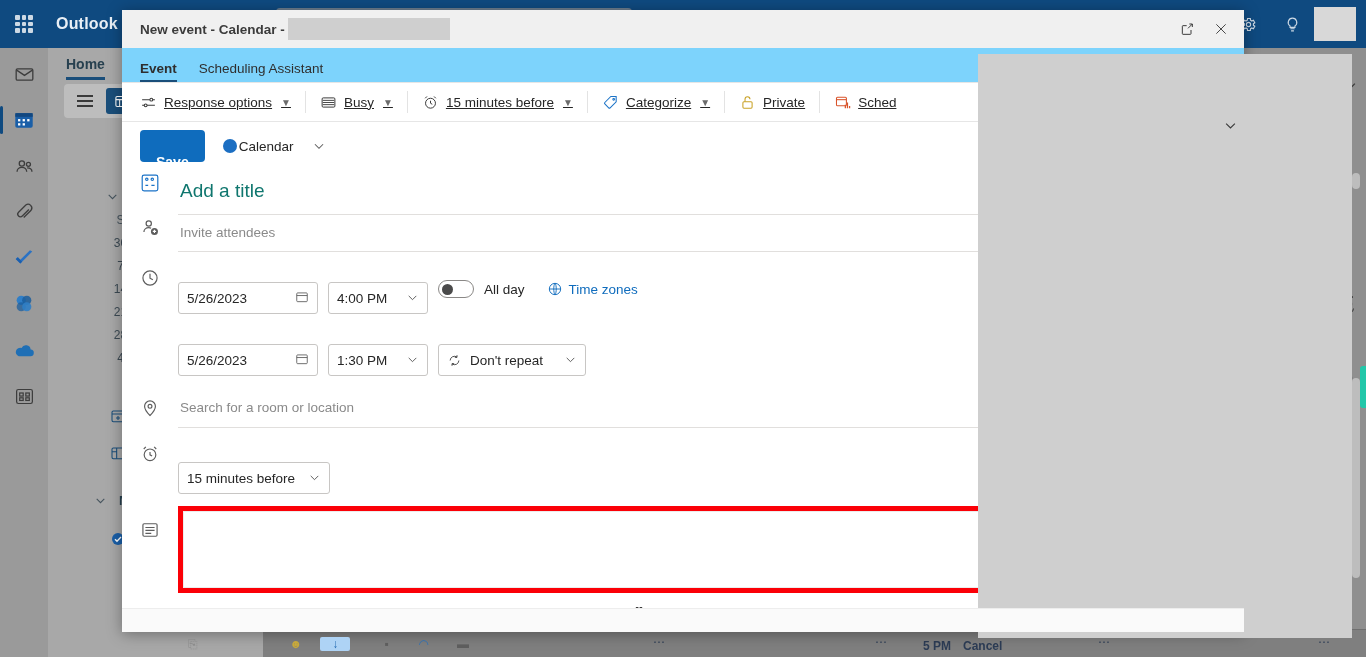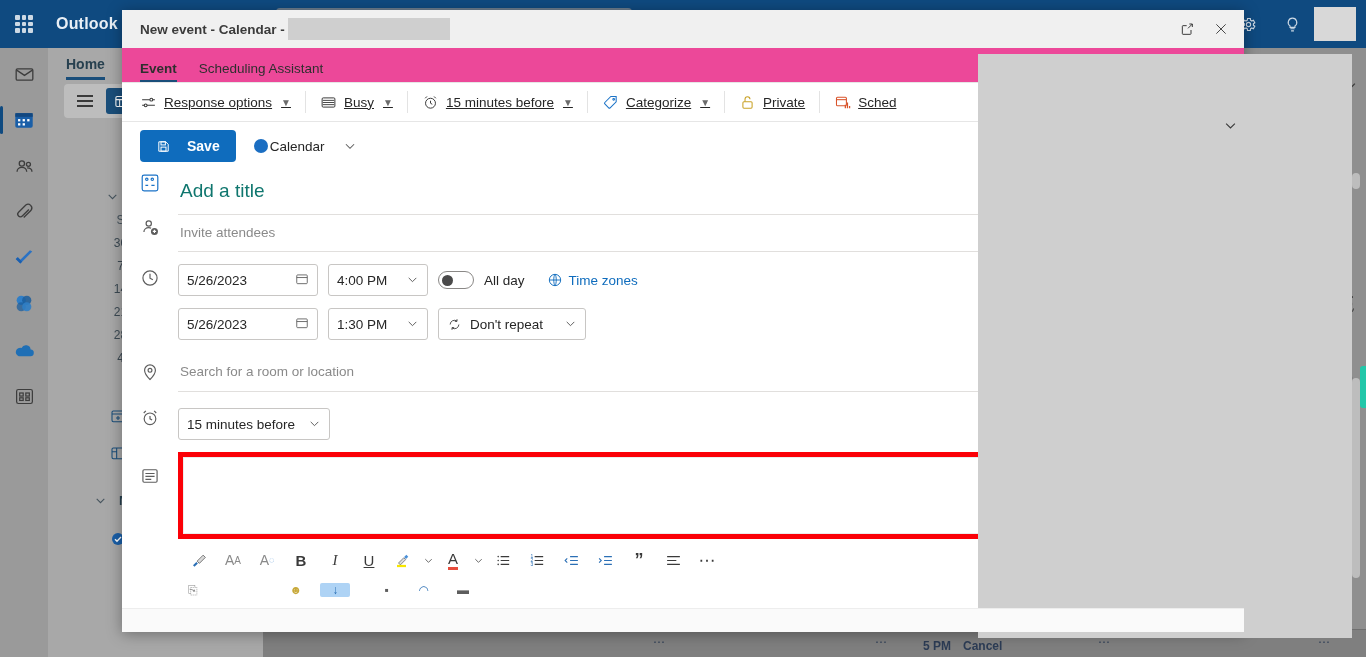--- a/index.html
+++ b/index.html
@@ -89,60 +89,61 @@
   }
   .dlg-title {
     position: relative; height: 38px; background: #f0f0f0;
     display: flex; align-items: center; padding-left: 18px;
   }
   .dlg-title-text { font-size: 13.5px; color: #3b3b3b; font-weight: bold; }
   .dlg-title-redact { display:inline-block; width: 162px; height: 22px; background:#cfcfcf; margin-left: 3px; vertical-align: middle; }
   .dlg-winbtns { position:absolute; right: 6px; top: 0; height: 38px; display:flex; align-items:center; }
   .winbtn { width: 34px; height: 32px; display:flex; align-items:center; justify-content:center; color:#3b3b3b; }
 
-  .dlg-tabs { height: 34px; display:flex; align-items:flex-end; padding-left: 18px; gap: 22px; background: #ec4899; }
+  .dlg-tabs { height: 34px; display:flex; align-items:flex-end; padding-left: 18px; gap: 22px; background: #7dd3fc; }
   .dlg-tab { font-size: 13.5px; color:#2f2f2f; padding-bottom: 6px; position:relative; }
   .dlg-tab.active { font-weight: bold; }
   .dlg-tab.active::after { content:""; position:absolute; left:0; right:0; bottom:0; height:2px; background:#1a4e7a;}
 
   .cmdbar {
     height: 40px; border-top:1px solid #e6e6e6; border-bottom:1px solid #e6e6e6;
     display:flex; align-items:center; padding-left: 8px; gap: 0px; background:#fff;
   }
   .cmd {
     display:flex; align-items:center; gap:7px; padding: 0 10px; height: 30px;
     font-size: 13.5px; color:#262626; white-space: nowrap; text-decoration: underline;
   }
   .cmd .cv { color:#6b6b6b; font-size: 10px; margin-left: 2px; }
   .cmd-sep { width:1px; height:22px; background:#e3e3e3; margin: 0 4px; }
 
   .dlg-actionrow { height: 48px; display:flex; align-items:center; padding-left: 18px; gap: 18px; }
   .save-btn {
     background:#0f6cbd; color:#fff; font-size:14px; font-weight:bold;
-    height: 32px; padding: 0 16px; border-radius:4px; display:flex; align-items:center; gap:16px;
+    height: 32px; padding: 0 16px; border-radius:4px; display:flex; align-items:center; gap:24px;
     border: none;
+    flex-direction: column;
   }
   .cal-select { display:flex; align-items:center; gap:2px; font-size:13.5px; color:#262626;justify-content:space-between; }
   .cal-dot { width:14px; height:14px; border-radius:50%; background:#1b6ec2; display:inline-block; }
 
   .form { padding: 0 0 0 0; }
   .frow { display:flex; align-items:flex-start; padding-left: 0px; position:relative; }
   .ficon { width: 56px; min-width:56px; display:flex; align-items:center; justify-content:center; color:#5d5d5d; padding-top: 2px;}
   .fbody { flex: 1; padding-right: 18px; }
   .underline { border-bottom: 1px solid #e1dfdd; }
 
   .title-input { font-size: 19px; color:#0f766e; padding: 10px 0 12px 2px; }
   .attendee-row { display:flex; align-items:flex-start; justify-content:space-between; padding: 10px 0 11px 2px;}
   .attendee-ph { font-size:13.5px; color:#8a8a8a; }
   .optional-link { font-size:13.5px; color:#0f6cbd; }
 
   .ctrl {
     height: 32px; border:1px solid #c8c6c4; border-radius:3px;
     display:flex; align-items:center; padding: 0 8px; font-size:13.5px; color:#262626;
-    background:#fff; gap:8px;
+    background:#fff; gap:8px;margin-top:18px;
   }
   .ctrl .cal-ic { margin-left:auto; color:#5d5d5d; }
   .ctrl .chev { color:#5d5d5d; font-size:10px; margin-left: auto; }
   .dt-line { display:flex; align-items:center; gap:10px; padding: 6px 0; }
   .toggle { width:36px; height:18px; border-radius:10px; border:1px solid #8a8886; background:#fff; position:relative;}
   .toggle .knob { position:absolute; left:3px; top:3px; width:11px; height:11px; border-radius:50%; background:#4a4a4a; }
   .tz-link { color:#0f6cbd; font-size:13.5px; display:flex; align-items:center; gap:6px;}
   .loc-row { display:flex; align-items:center; justify-content:space-between; padding: 10px 0 11px 2px;}
   .loc-ph { font-size:13.5px; color:#8a8a8a; }
   .teams-grp { display:flex; align-items:center; gap:10px; font-size:13.5px; color:#262626;}

